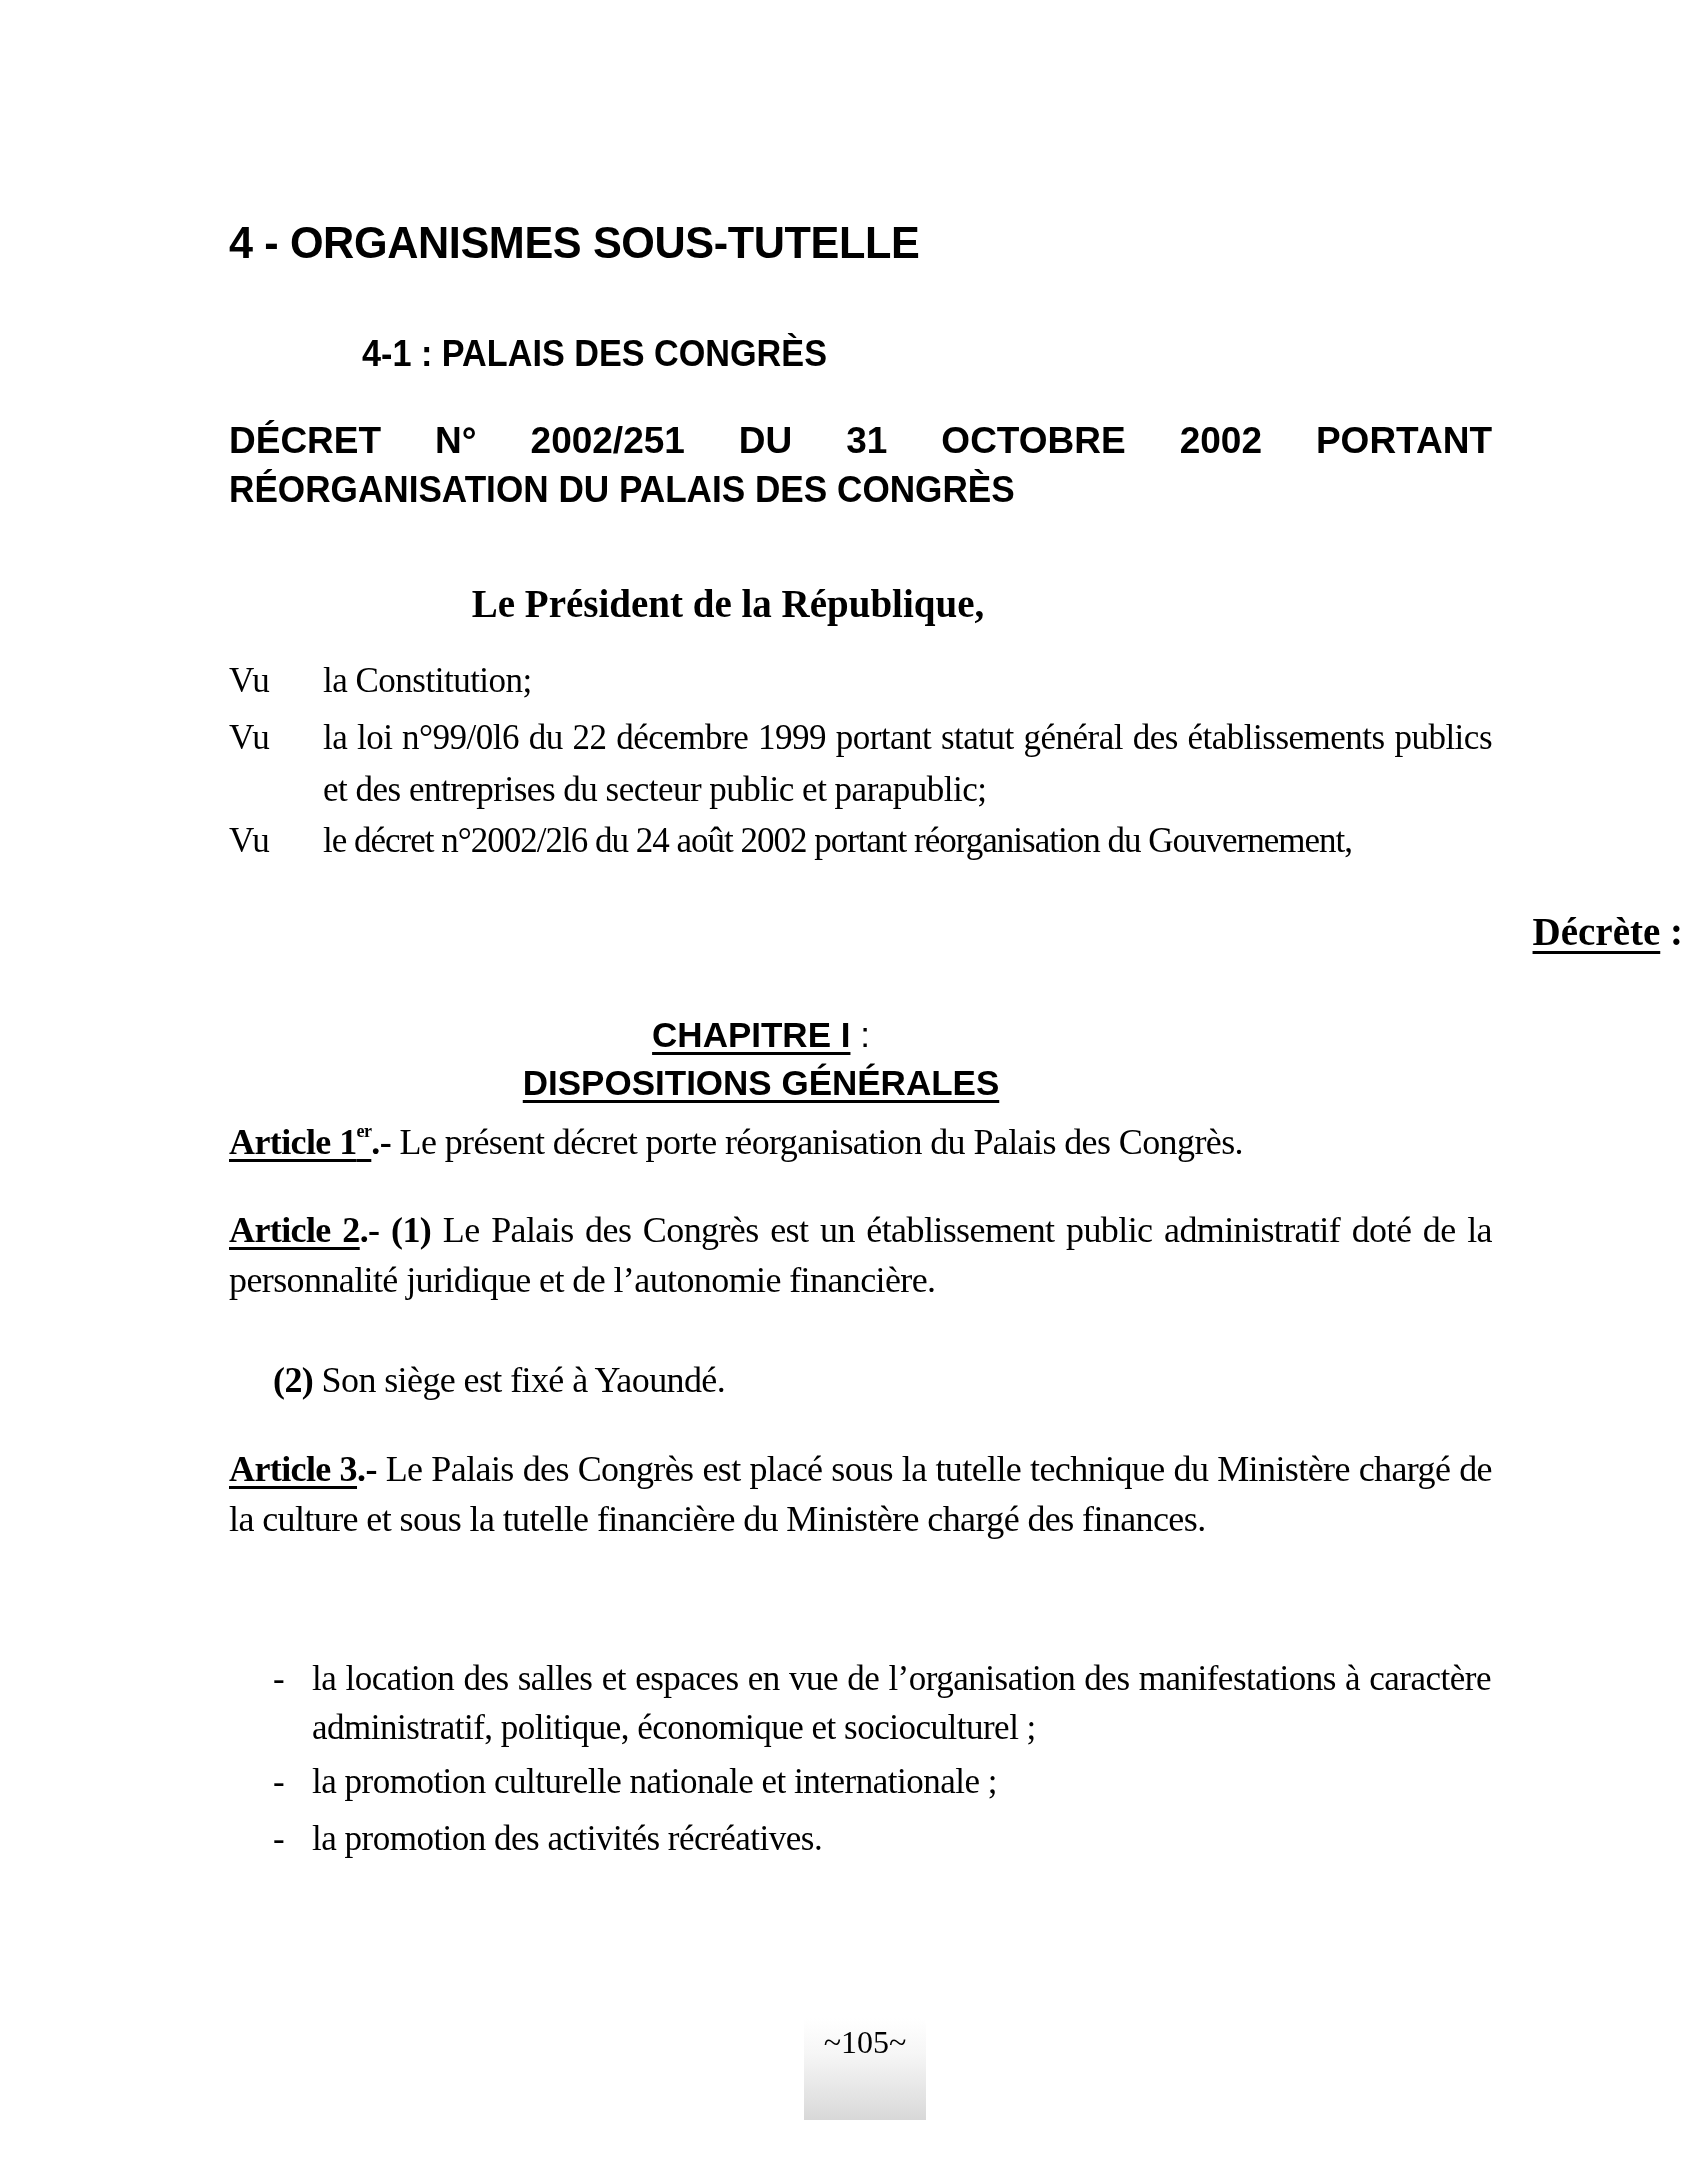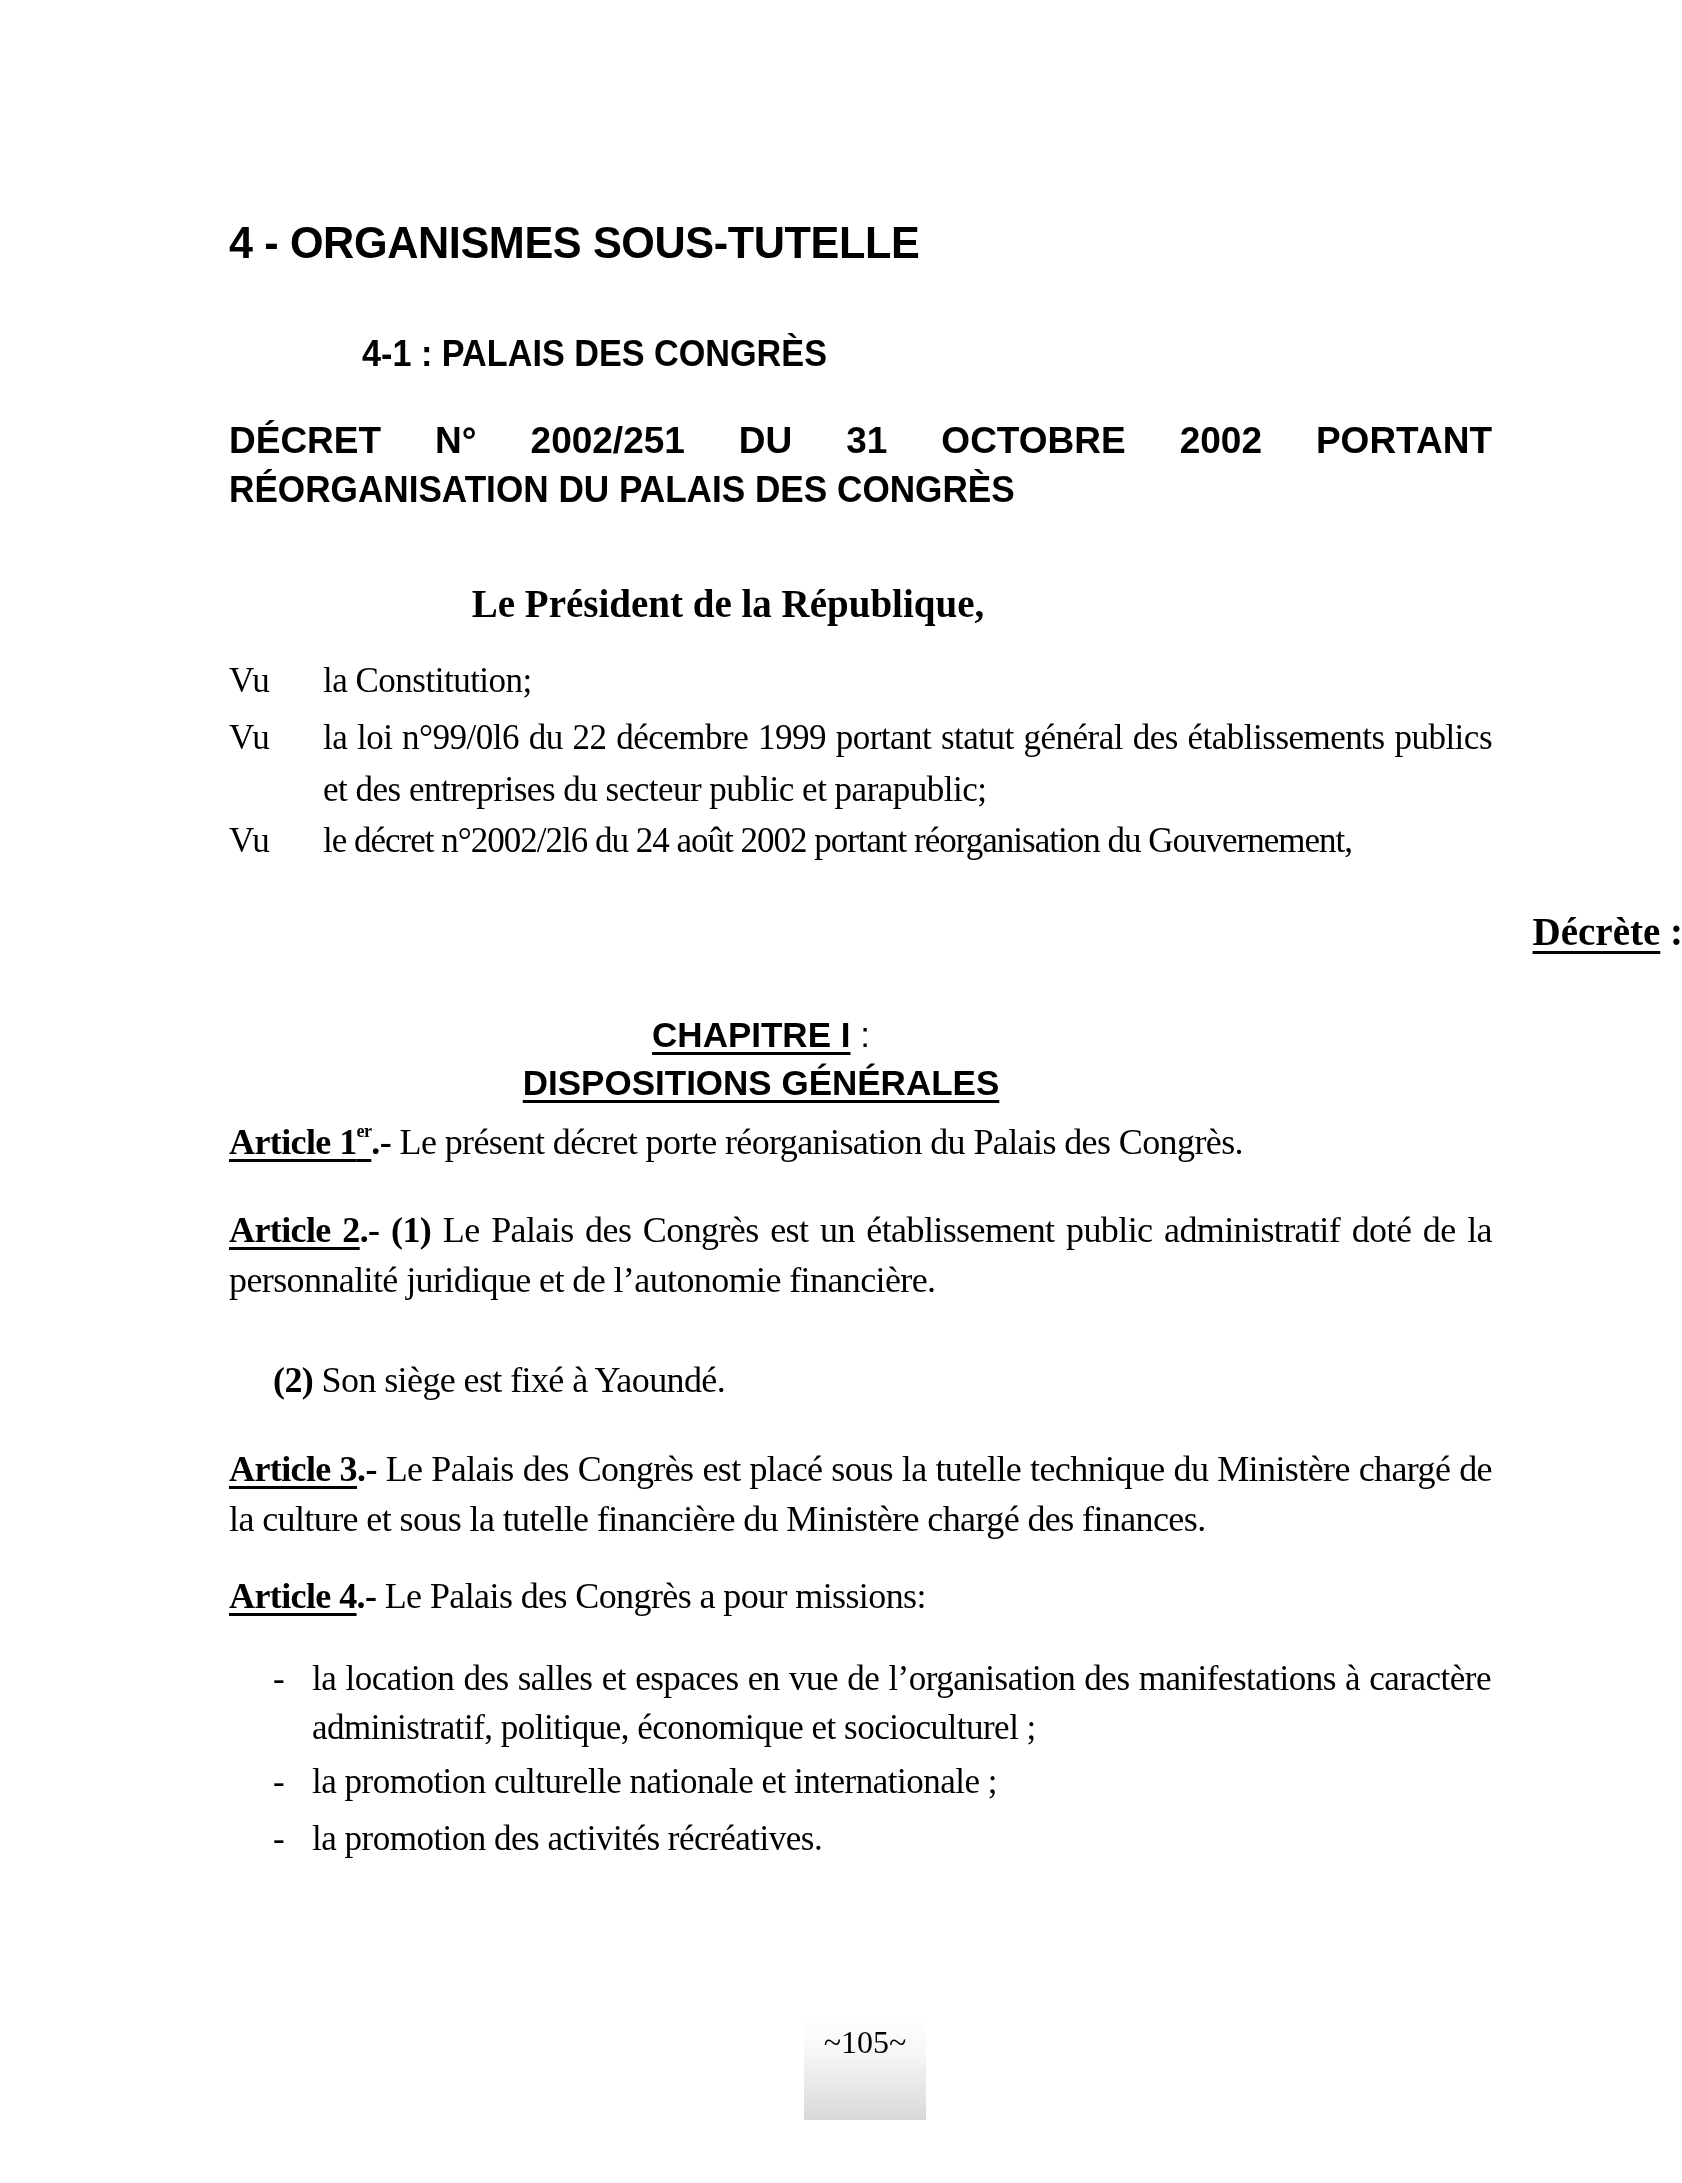--- a/index.html
+++ b/index.html
@@ -93,23 +93,20 @@
     <span class="art">Article 2</span><b>.- </b><b>(1)</b><span> Le Palais des Congrès est un établissement public administratif doté de la personnalité juridique et de l’autonomie financière.</span>
   </div>
   <div class="para serif" style="top:1355px;margin-left:44px;">
     <b>(2)</b><span> Son siège est fixé à Yaoundé.</span>
   </div>
 
   <div class="para serif" style="top:1444px;">
     <span class="art">Article 3</span><b>.- </b><span>Le Palais des Congrès est placé sous la tutelle technique du Ministère chargé de la culture et sous la tutelle financière du Ministère chargé des finances.</span>
   </div>
 
-  <div class="para serif" style="top:1571px;">
-    <span class="art">Article 4</span><b>.- </b><span>Le Palais des Congrès a pour missions:</span>
-  </div>
 
   <div class="bullet serif" style="top:1654px;">
     <span class="dash">-</span>
     <span class="btxt">la location des salles et espaces en vue de l’organisation des manifestations à caractère administratif, politique, économique et socioculturel ;</span>
   </div>
   <div class="bullet serif" style="top:1757px;">
     <span class="dash">-</span>
     <span class="btxt">la promotion culturelle nationale et internationale ;</span>
   </div>
   <div class="bullet serif" style="top:1814px;">

